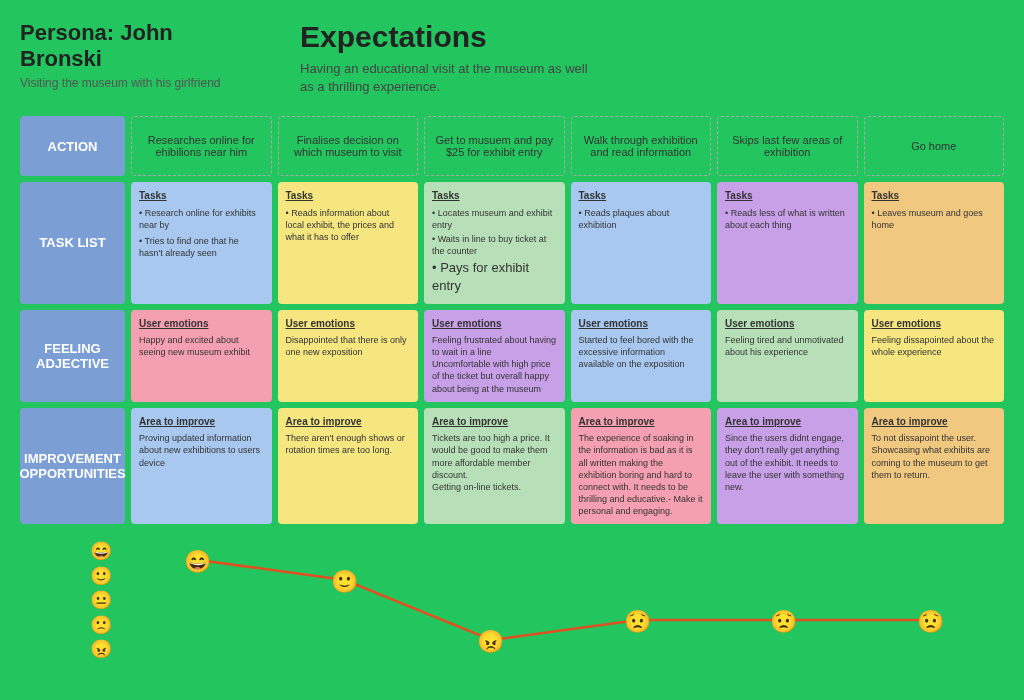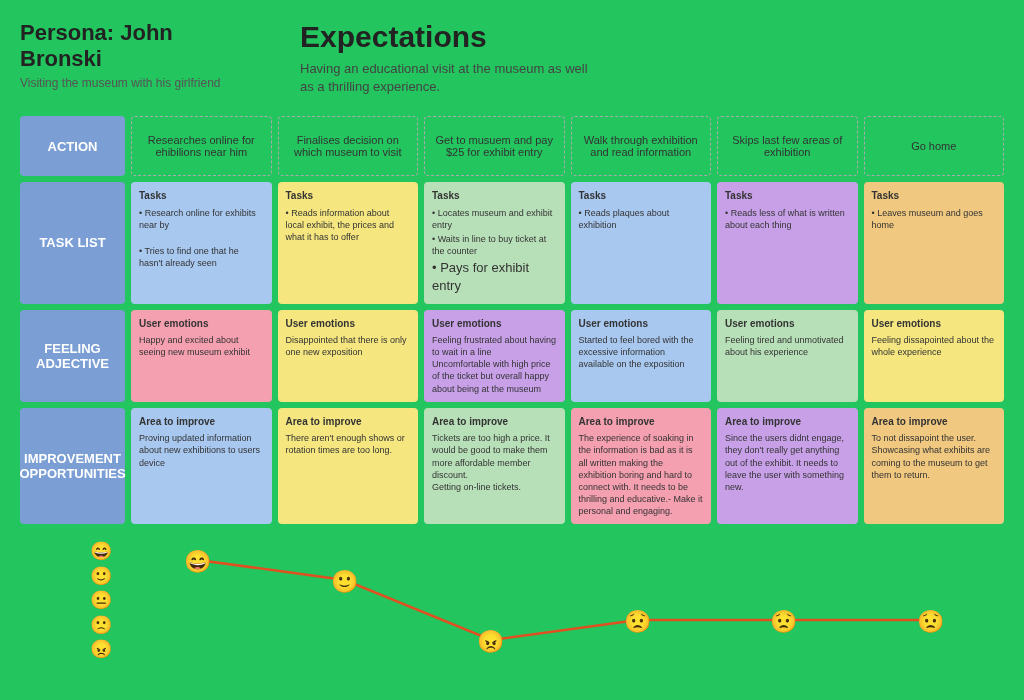--- a/index.html
+++ b/index.html
@@ -76,20 +76,21 @@
       padding: 7px 8px;
       font-size: 9.5px;
       line-height: 1.35;
       color: #333;
       min-height: 80px;
     }
     .sticky .sticky-title {
       font-weight: bold;
       font-size: 10px;
       margin-bottom: 4px;
+      text-decoration: underline;
     }
   </style>
 </head>
 <body>
 
 <div class="page">
 
   <div class="header">
     <div class="persona-section">
       <div class="persona-title">Persona: John  Bronski</div>
@@ -105,21 +106,21 @@
   <div class="row-label">ACTION</div>
       <div class="action-cell">Researches online for ehibilions near him</div>
       <div class="action-cell">Finalises decision on which museum to visit</div>
       <div class="action-cell">Get to musuem and pay $25 for exhibit entry</div>
       <div class="action-cell">Walk through exhibition and read information</div>
       <div class="action-cell">Skips last few areas of exhibition</div>
       <div class="action-cell">Go home</div>
       <div class="row-label">TASK LIST</div>
       <div class="sticky" style="background: rgb(168, 200, 240);">
         <div class="sticky-title">Tasks</div>
-        <div style="font-size:9px; margin-bottom:14px;">• Research online for exhibits near by</div>
+        <div style="font-size:9px; margin-bottom:4px;">• Research online for exhibits near by</div>
         <div style="font-size:9px; margin-bottom:2px;">• Tries to find one that he hasn't already seen</div>
       </div>
       <div class="sticky" style="background: rgb(245, 230, 128);">
         <div class="sticky-title">Tasks</div>
         <div style="font-size:9px; margin-bottom:16px;">• Reads information about local exhibit, the prices and what it has to offer</div>
       </div>
       <div class="sticky" style="background: rgb(184, 224, 184);">
         <div class="sticky-title">Tasks</div>
         <div style="font-size:9px; margin-bottom:2px;">• Locates museum and exhibit entry</div>
         <div style="font-size:9px; margin-bottom:2px;">• Waits in line to buy ticket at the counter</div>

